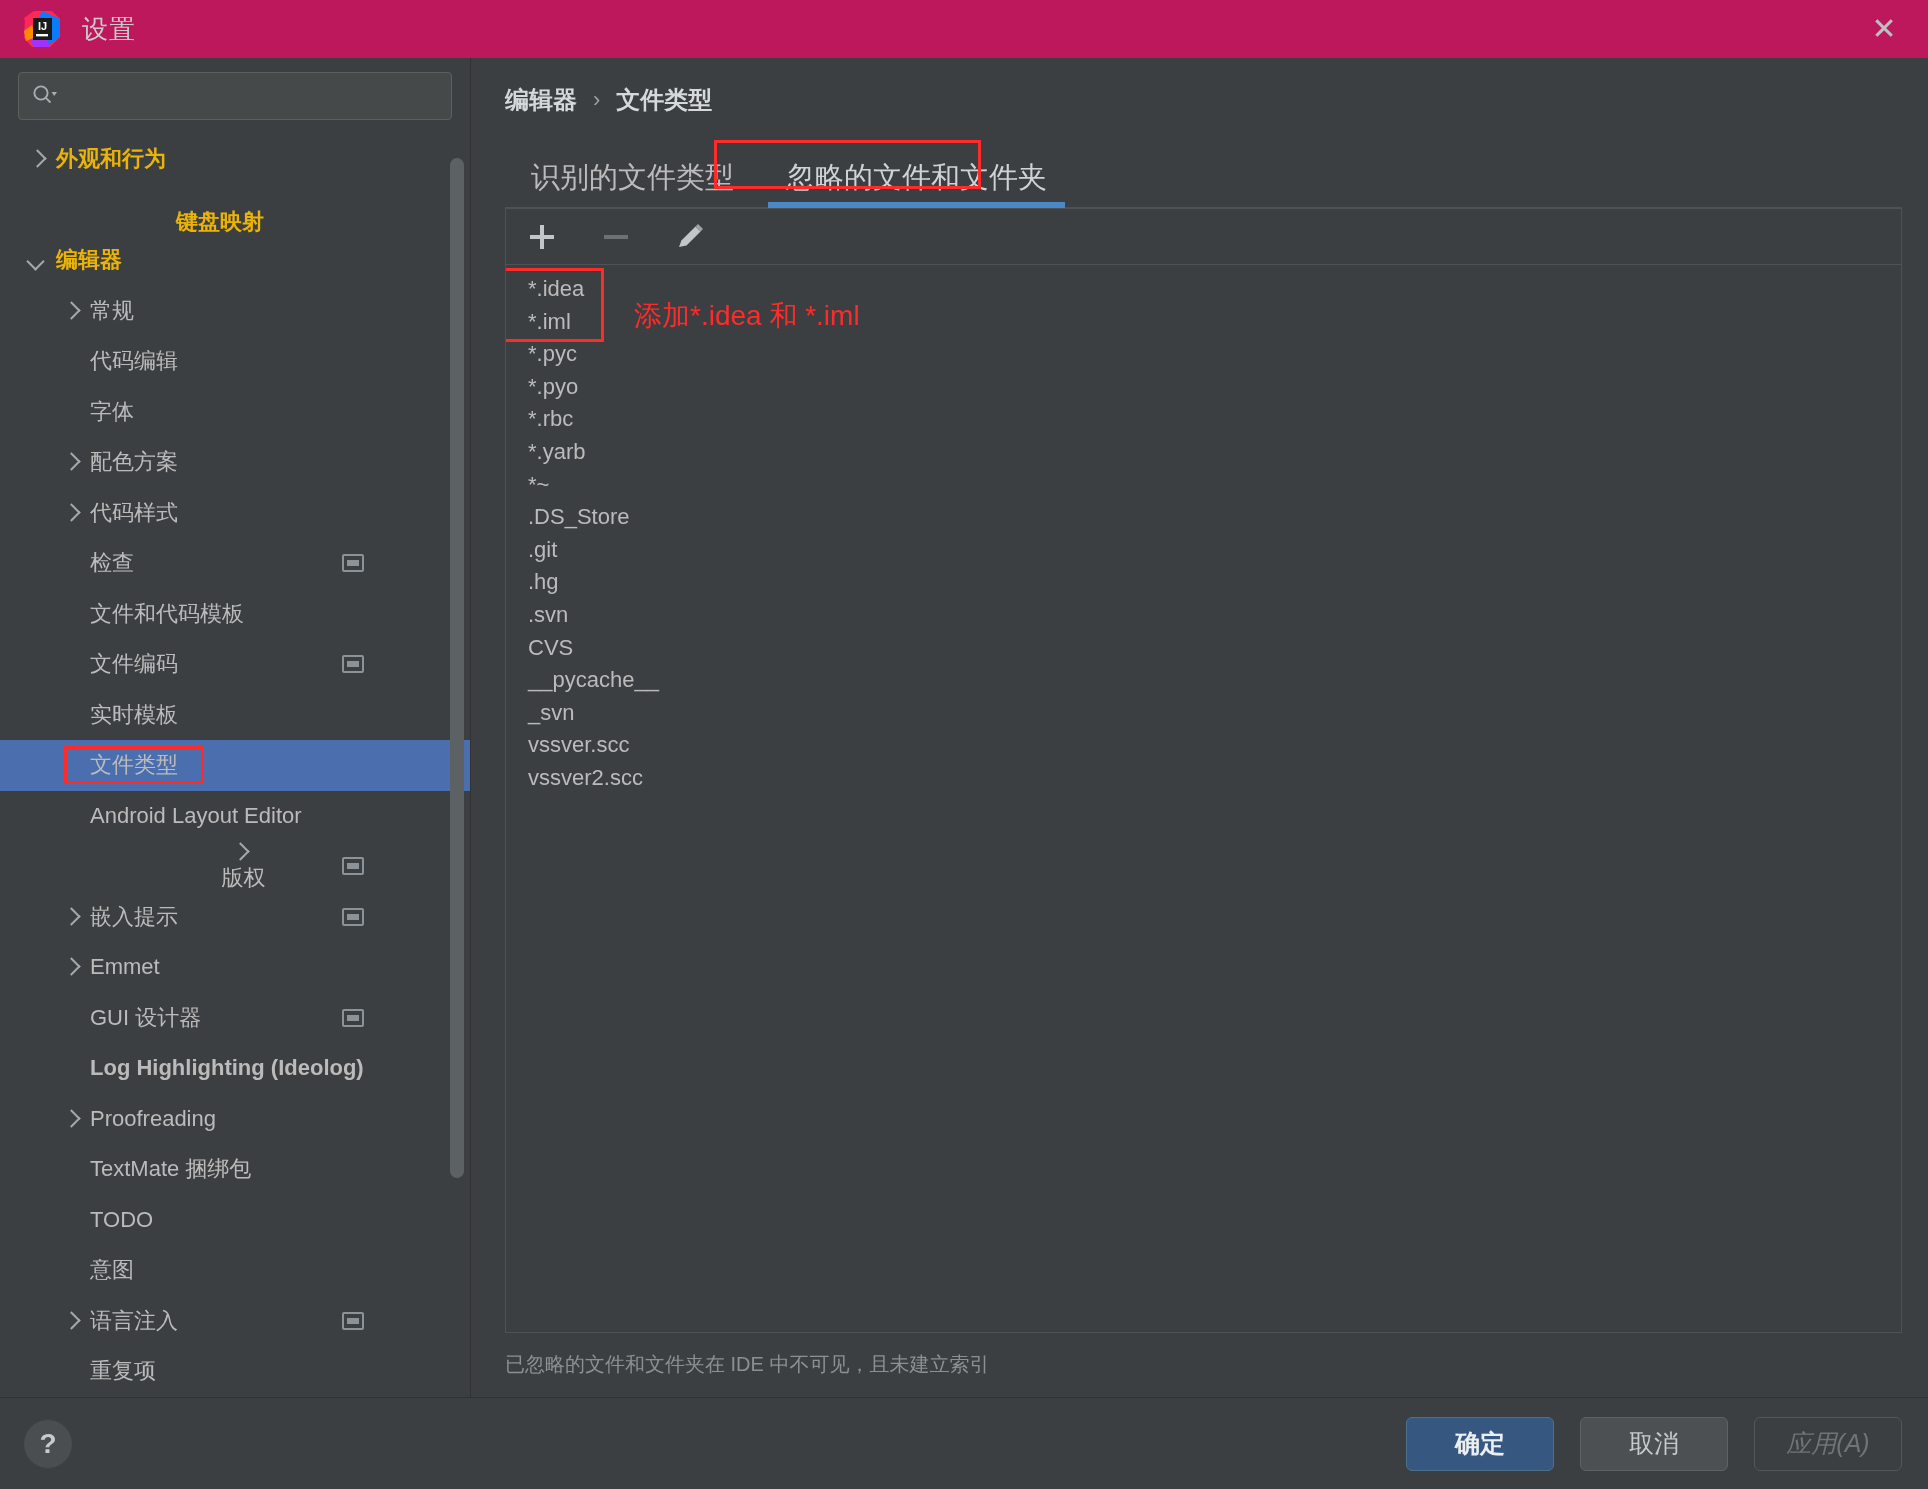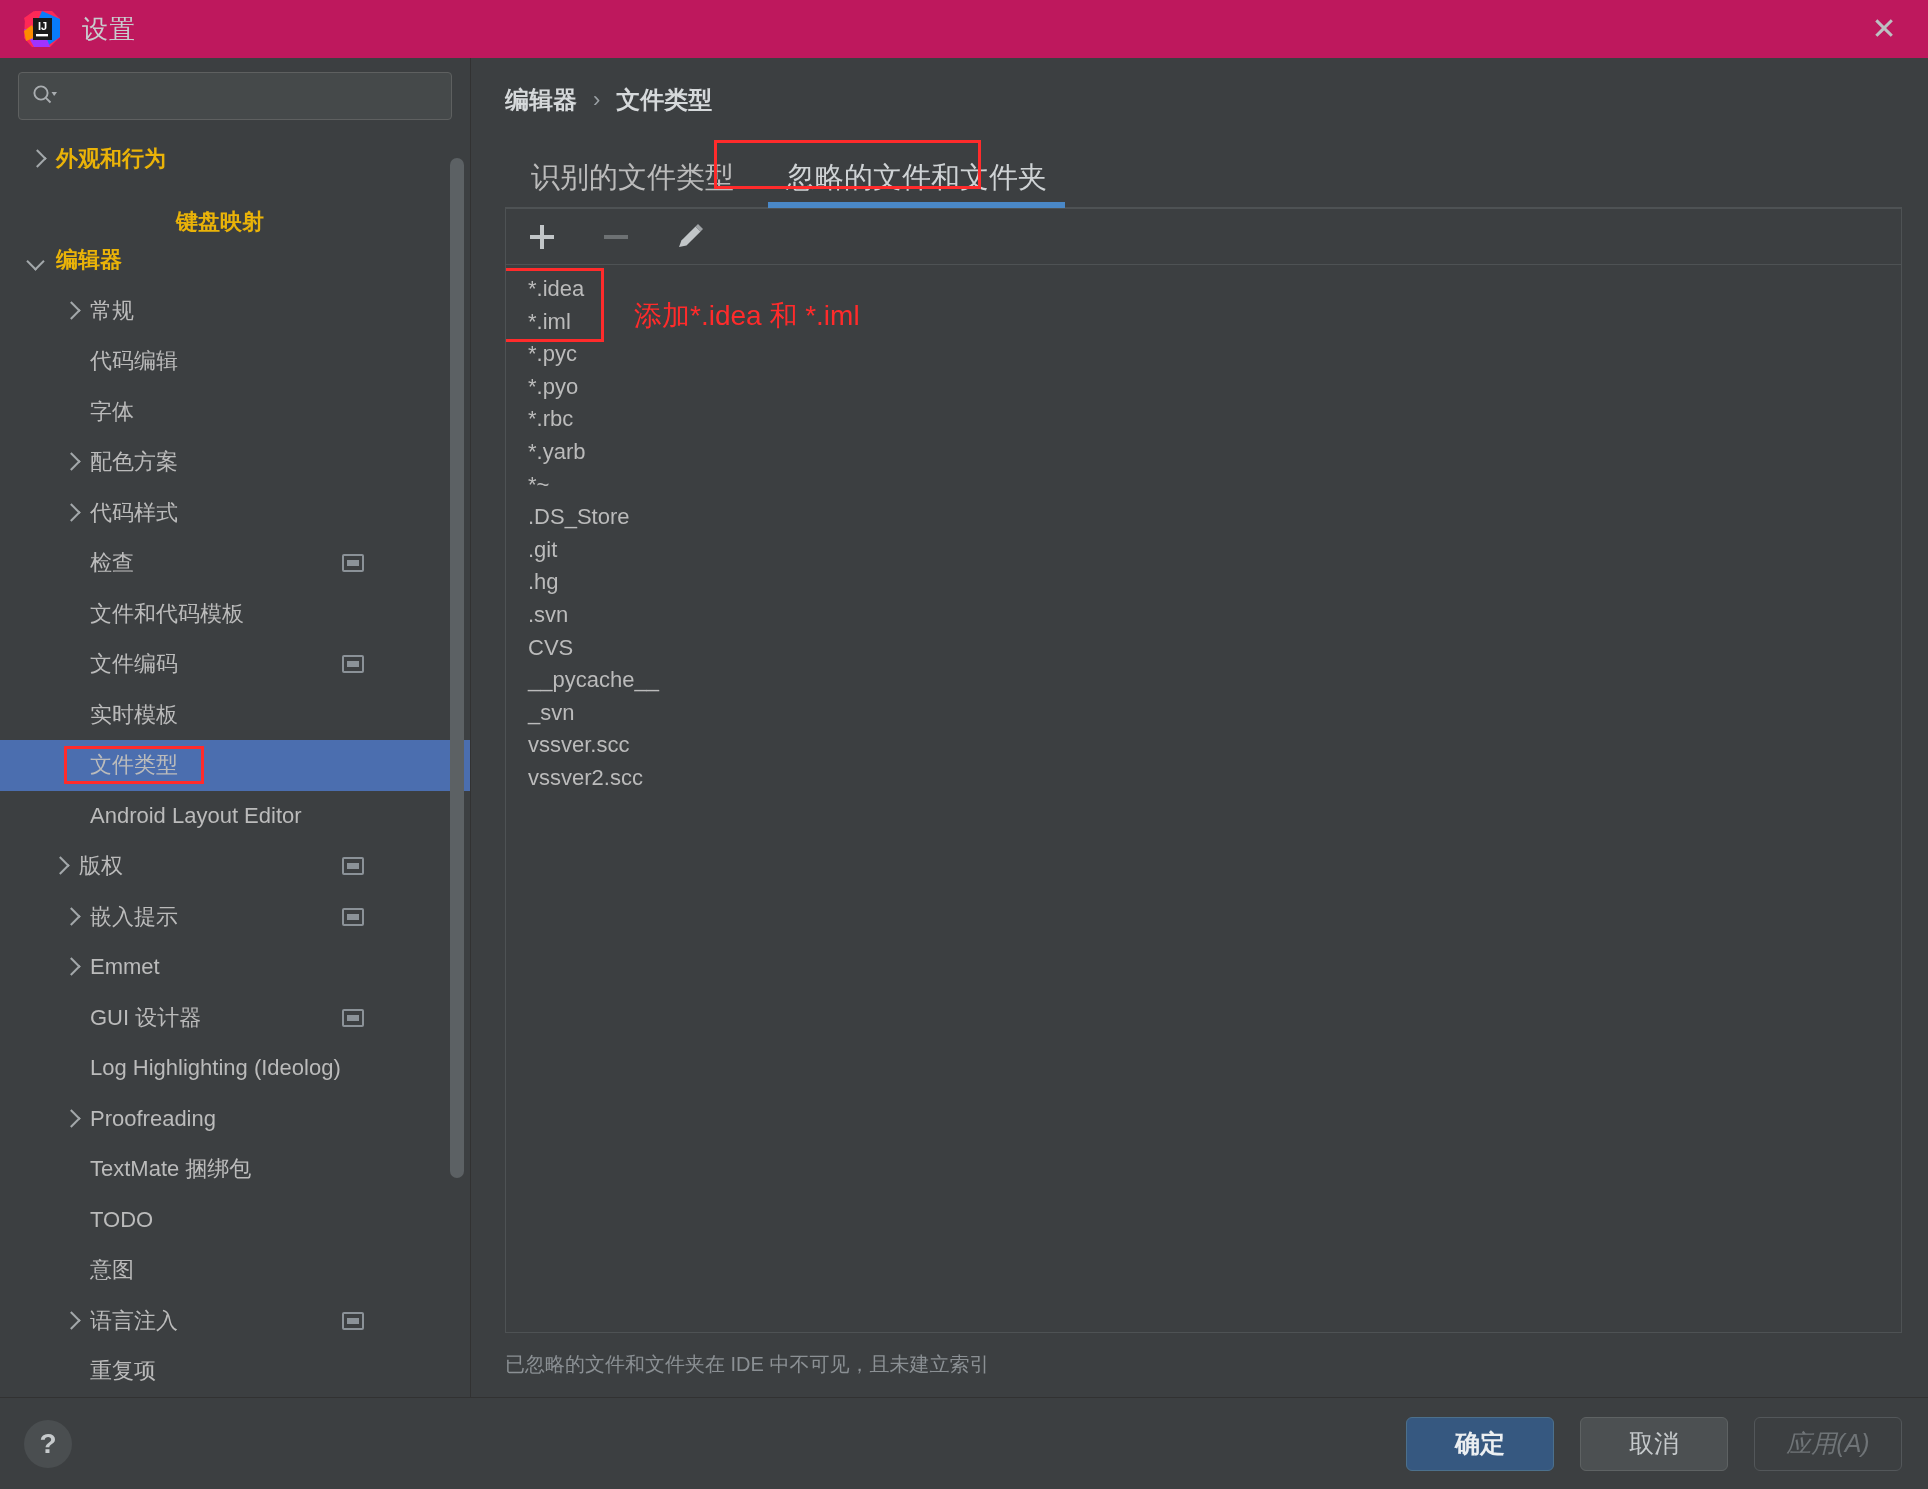--- a/index.html
+++ b/index.html
@@ -308,40 +308,40 @@
           </div>
           <div class="tree-row sel" style="padding-left: 60px;">
             <span class="arrow none"></span>
             <span class="lbl">文件类型</span>
           </div>
           <div class="sel-annot" style="left: 64px; top: 618px; width: 140px; height: 38px;"></div>
           <div class="tree-row" style="padding-left: 60px;">
             <span class="arrow none"></span>
             <span class="lbl">Android Layout Editor</span>
           </div>
-          <div class="tree-row" style="padding-left: 49px;">
+          <div class="tree-row" style="padding-left: 73px; flex-direction: column;">
             <span class="arrow "></span>
             <span class="lbl">版权</span>
             <span class="badge-ico"></span>
           </div>
           <div class="tree-row" style="padding-left: 60px;">
             <span class="arrow "></span>
             <span class="lbl">嵌入提示</span>
             <span class="badge-ico"></span>
           </div>
           <div class="tree-row" style="padding-left: 60px;">
             <span class="arrow "></span>
             <span class="lbl">Emmet</span>
           </div>
           <div class="tree-row" style="padding-left: 60px;">
             <span class="arrow none"></span>
             <span class="lbl">GUI 设计器</span>
             <span class="badge-ico"></span>
           </div>
-          <div class="tree-row" style="padding-left: 60px;">
+          <div class="tree-row" style="padding-left: 60px; font-weight: bold;">
             <span class="arrow none"></span>
             <span class="lbl">Log Highlighting (Ideolog)</span>
           </div>
           <div class="tree-row" style="padding-left: 60px;">
             <span class="arrow "></span>
             <span class="lbl">Proofreading</span>
           </div>
           <div class="tree-row" style="padding-left: 60px;">
             <span class="arrow none"></span>
             <span class="lbl">TextMate 捆绑包</span>

